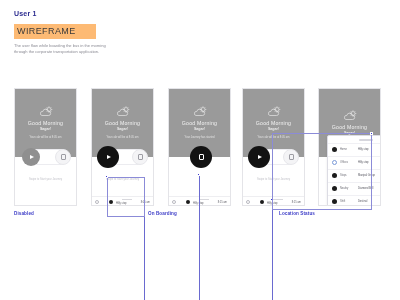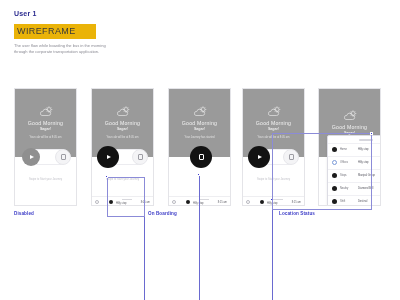--- a/index.html
+++ b/index.html
@@ -11,21 +11,21 @@
   }
   #page { position: relative; width: 400px; height: 300px; background: #fff; }
 
   
   #header { position: absolute; left: 14px; top: 10px; width: 210px; }
   .user-label {
     font-size: 7px; font-weight: bold; color: #2b2b8f;
     letter-spacing: .2px; margin-bottom: 3px;
   }
   .wireframe-band {
-    display: inline-block; background: #eab308;
+    display: inline-block; background: #fdba74;
     padding: 2px 6px 3px 3px; min-width: 82px;
   }
   .wireframe-title {
     font-size: 9px; font-weight: 400; color: #3a3a3a;
     letter-spacing: .4px; line-height: 10px;
   }
   .desc {
     margin-top: 4px; font-size: 4px; line-height: 5.5px;
     color: #8a8a93; max-width: 100px;
   }

